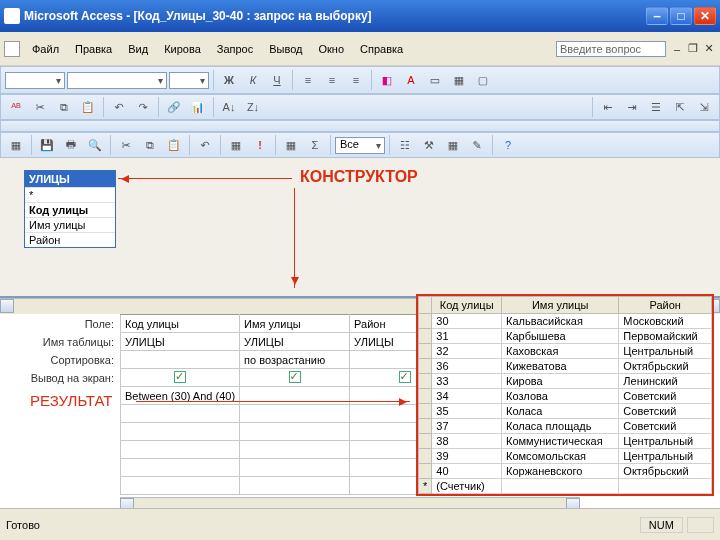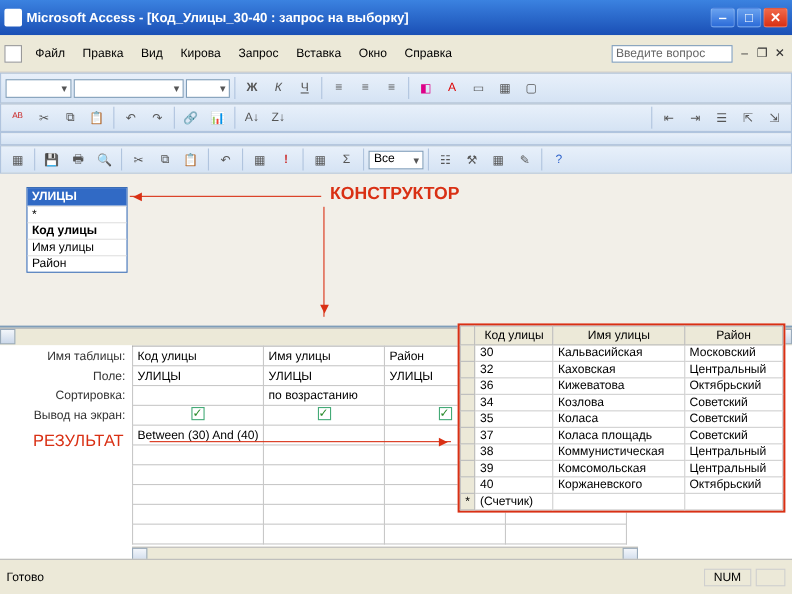--- a/index.html
+++ b/index.html
@@ -86,21 +86,21 @@
   </div>
 </div>
 
 <div class="menubar">
   <span class="icon"></span>
   <span class="menu-item">Файл</span>
   <span class="menu-item">Правка</span>
   <span class="menu-item">Вид</span>
   <span class="menu-item">Кирова</span>
   <span class="menu-item">Запрос</span>
-  <span class="menu-item">Вставка</span>
+  <span class="menu-item">Вывод</span>
   <span class="menu-item">Окно</span>
   <span class="menu-item">Справка</span>
   <div class="ask-box">Введите вопрос</div>
   <div class="mdi-btns">
     <div class="mdi-btn">‒</div>
     <div class="mdi-btn">❐</div>
     <div class="mdi-btn">✕</div>
   </div>
 </div>
 
@@ -195,22 +195,22 @@
   <div class="arrow-left"></div>
   <div class="arrow-down"></div>
 </div>
 <div class="hscroll">
     <div class="thumb"></div>
     <div class="rthumb"></div>
   </div>
 
 <div class="qgrid">
   <div class="qgrid-labels">
+    <div>Поле:</div>
     <div>Имя таблицы:</div>
-    <div>Поле:</div>
     <div>Сортировка:</div>
     <div>Вывод на экран:</div>
   </div>
   <div class="qgrid-body">
     <table class="qtable">
       <tbody>
           <tr>
         <td>Код улицы</td>
         <td>Имя улицы</td>
         <td>Район</td>
@@ -291,29 +291,41 @@
     </tbody>
       <tbody id="result-rows">
         <tr>
           <td class="rowhdr"></td>
           <td class="num">30</td>
           <td>Кальвасийская</td>
           <td>Московский</td>
         </tr>
         <tr>
           <td class="rowhdr"></td>
+          <td class="num">31</td>
+          <td>Карбышева</td>
+          <td>Первомайский</td>
+        </tr>
+        <tr>
+          <td class="rowhdr"></td>
           <td class="num">32</td>
           <td>Каховская</td>
           <td>Центральный</td>
         </tr>
         <tr>
           <td class="rowhdr"></td>
           <td class="num">36</td>
           <td>Кижеватова</td>
           <td>Октябрьский</td>
+        </tr>
+        <tr>
+          <td class="rowhdr"></td>
+          <td class="num">33</td>
+          <td>Кирова</td>
+          <td>Ленинский</td>
         </tr>
         <tr>
           <td class="rowhdr"></td>
           <td class="num">34</td>
           <td>Козлова</td>
           <td>Советский</td>
         </tr>
         <tr>
           <td class="rowhdr"></td>
           <td class="num">35</td>

